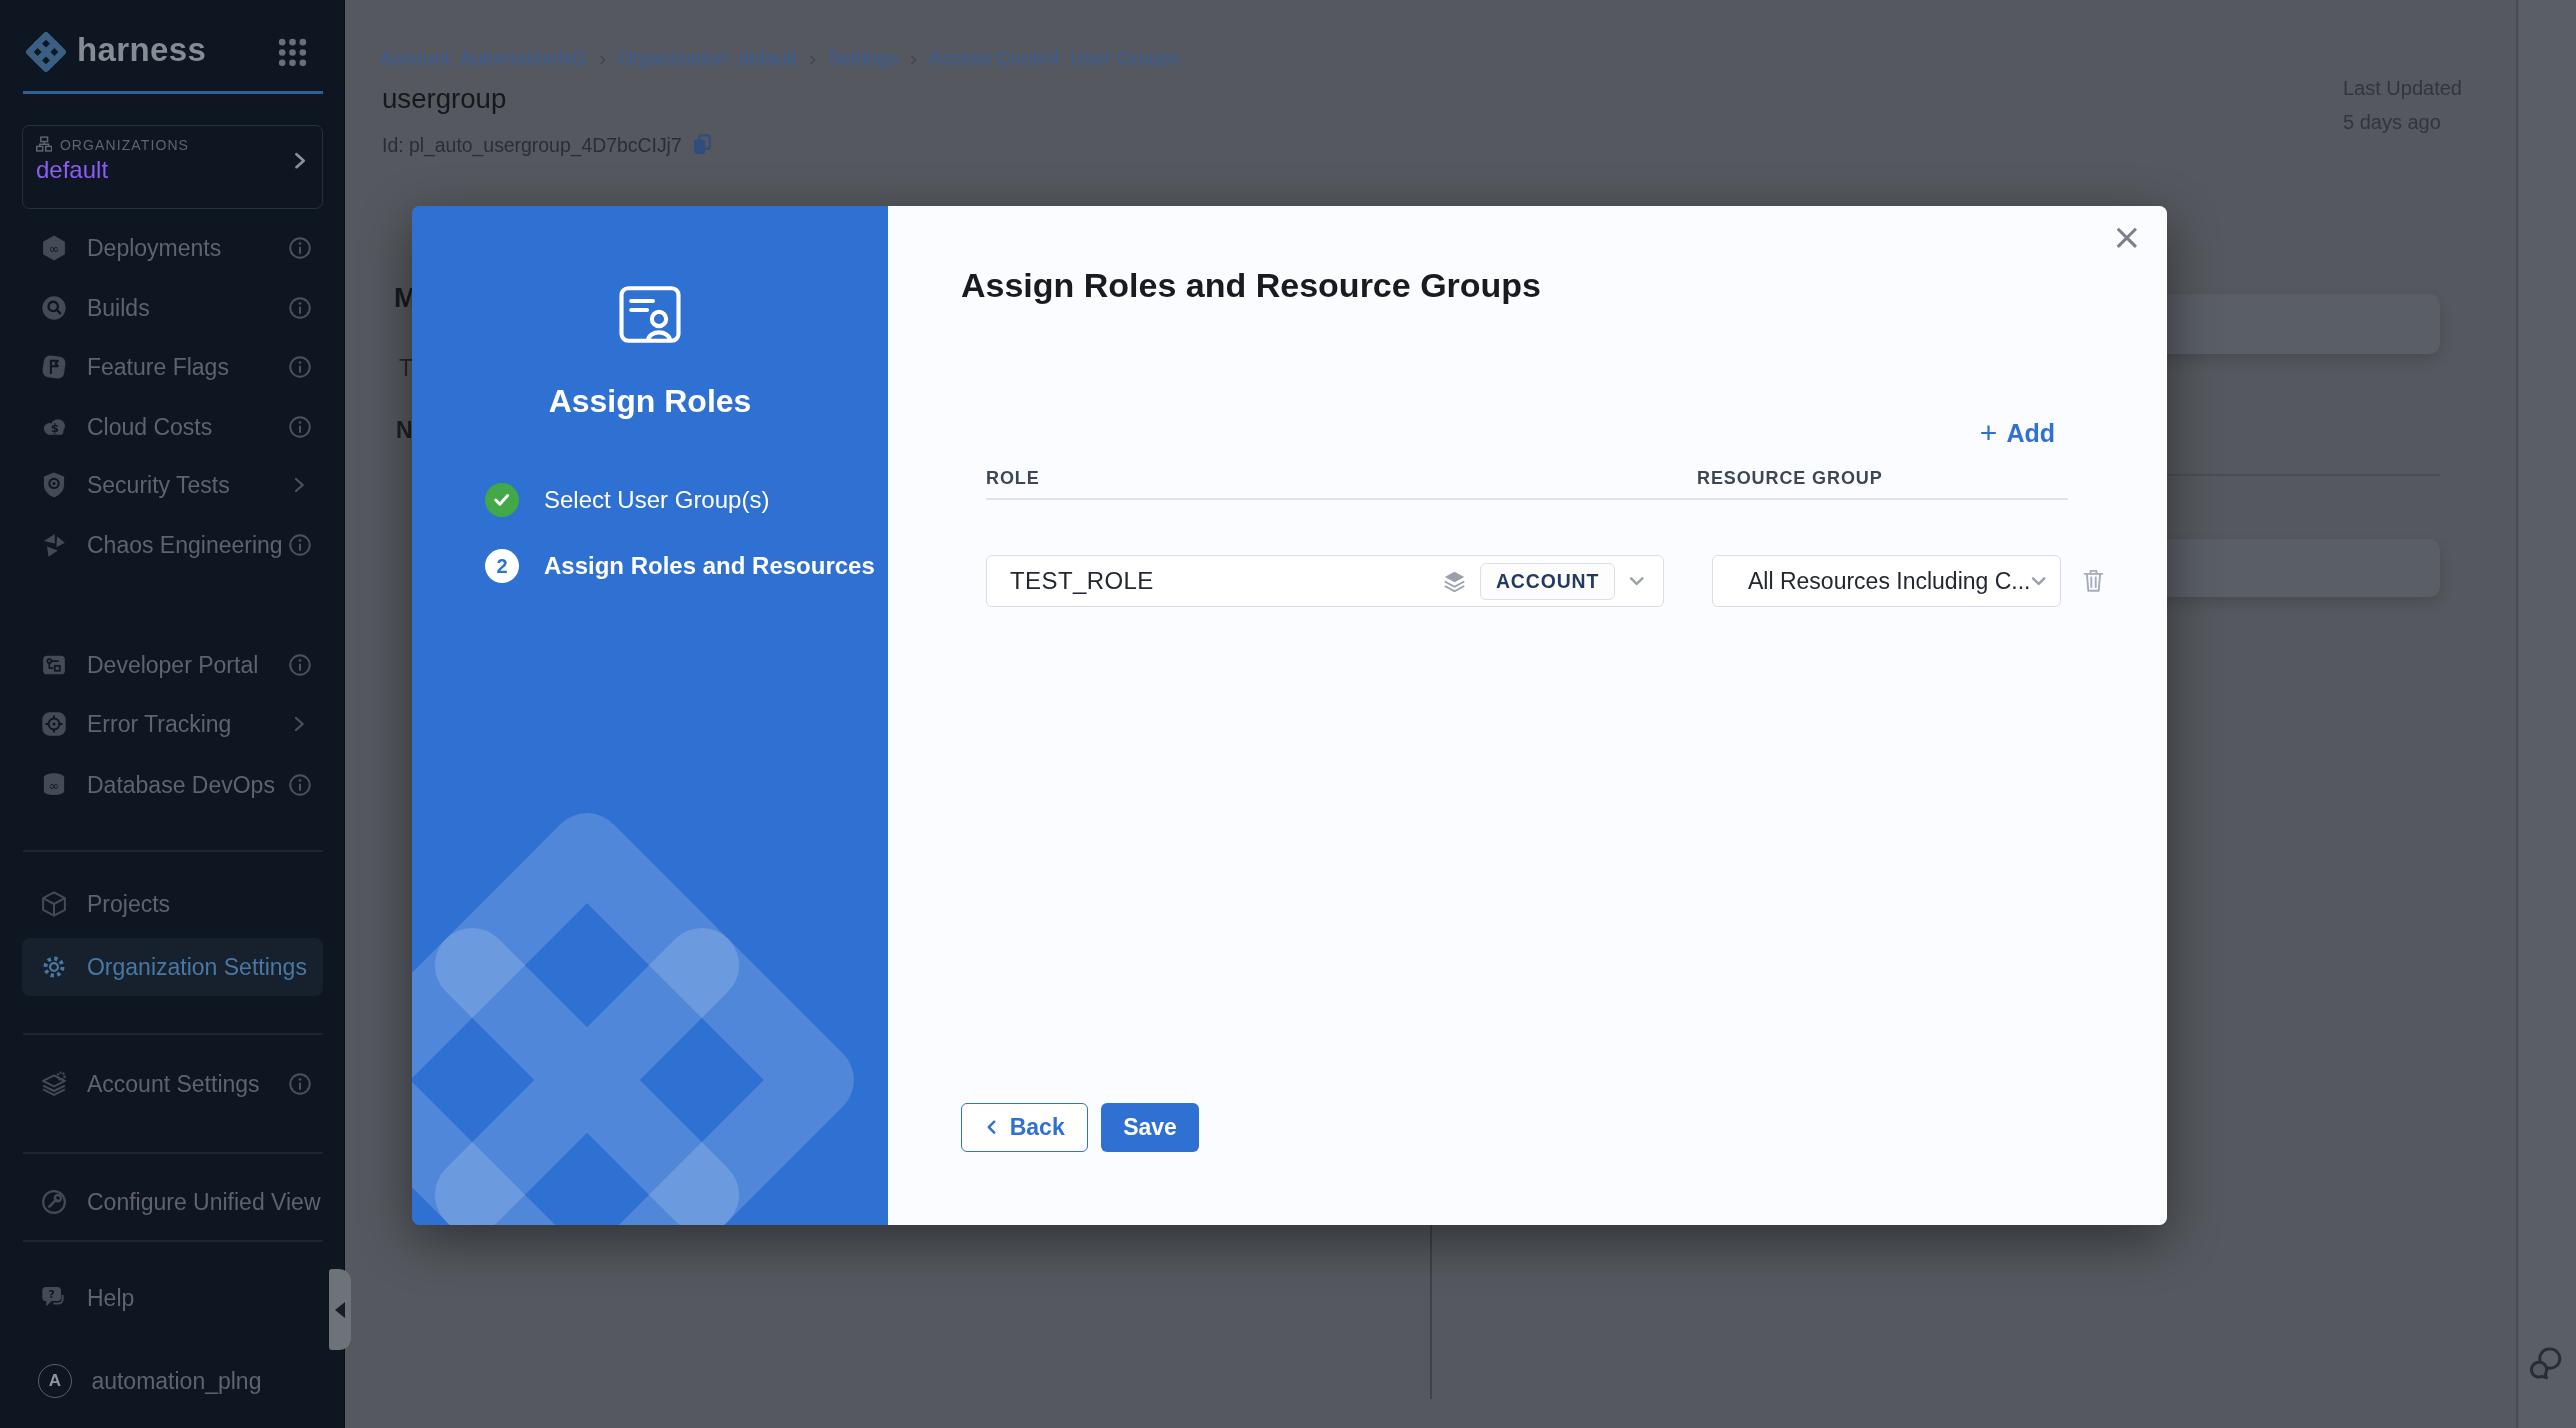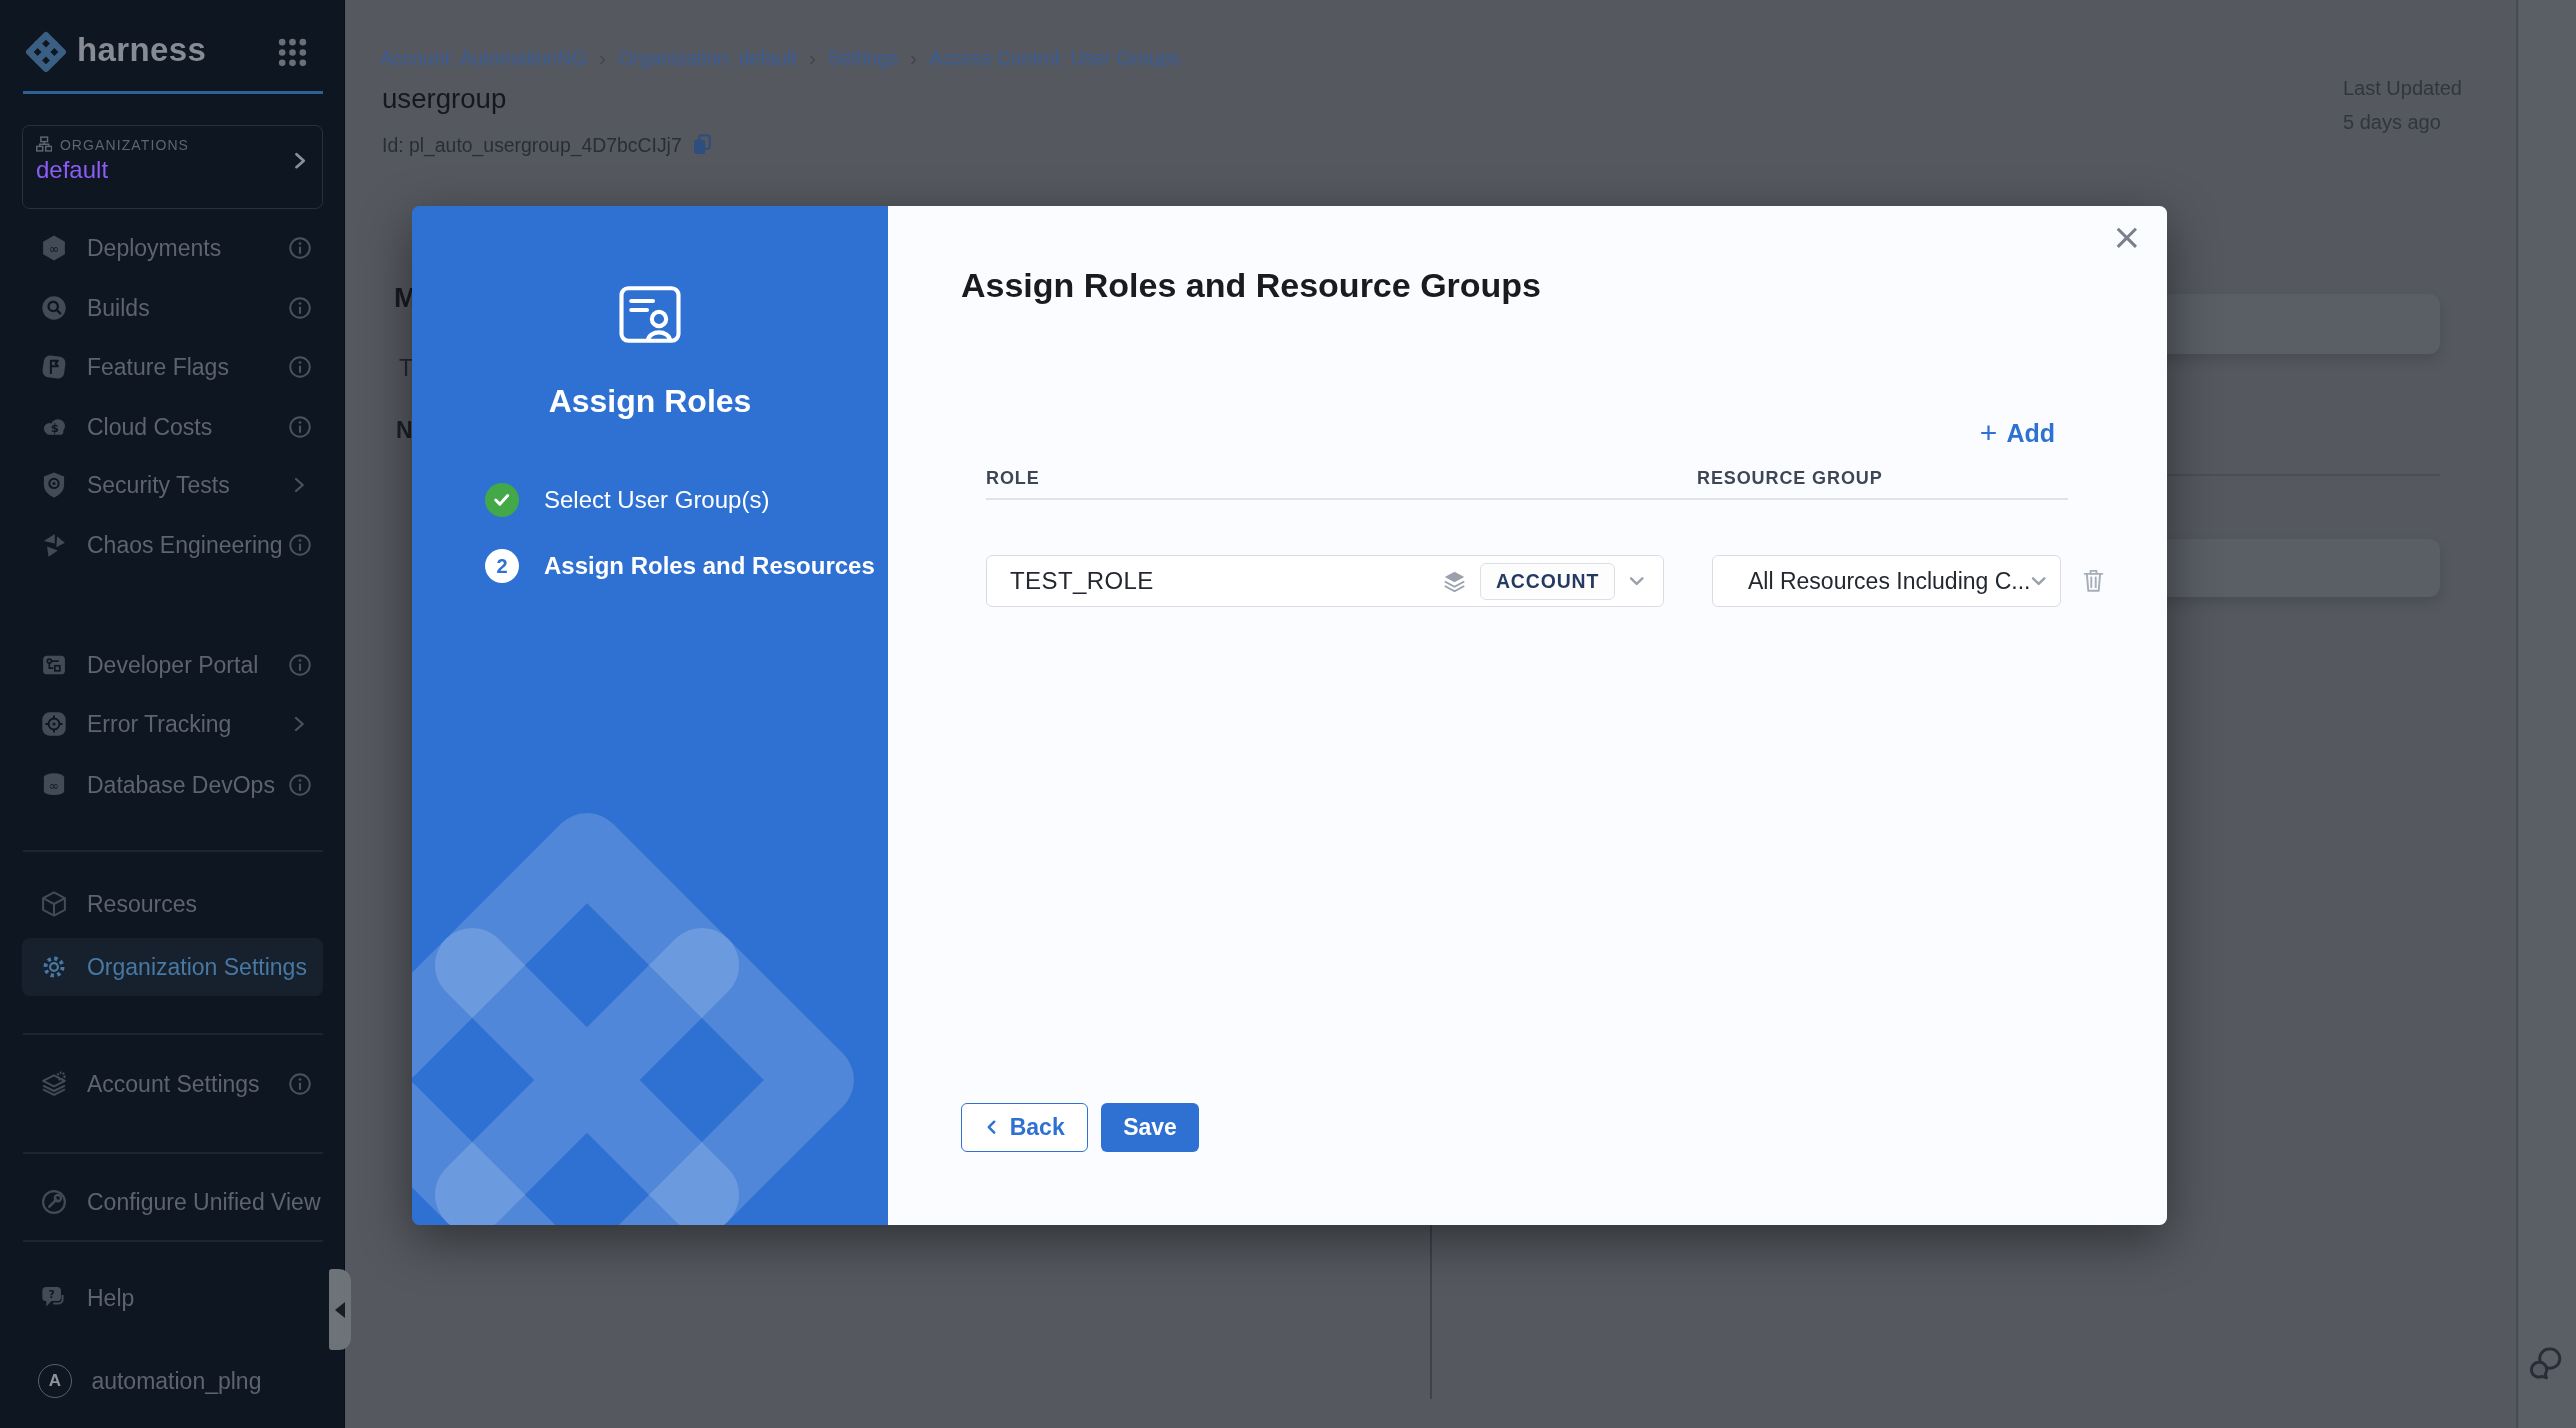--- a/index.html
+++ b/index.html
@@ -338,21 +338,21 @@
 
     <div class="side-divider" style="top:850px;"></div>
 
     <div class="nav-item" style="top:874px;">
       <svg class="nav-ico" viewBox="0 0 36 36">
         <g fill="none" stroke="currentColor" stroke-width="2.6" stroke-linejoin="round">
           <path d="M18 3 L32 10.5 V25.5 L18 33 L4 25.5 V10.5 Z"></path>
           <path d="M4 10.5 L18 18 L32 10.5 M18 18 V33"></path>
         </g>
       </svg>
-      <span class="nav-label">Resources</span>
+      <span class="nav-label">Projects</span>
     </div>
 
     <div class="nav-item selected" style="top:938px;">
       <svg class="nav-ico" viewBox="0 0 36 36">
         <circle cx="18" cy="18" r="11" fill="none" stroke="currentColor" stroke-width="5" stroke-dasharray="4.3 4.33"></circle>
         <circle cx="18" cy="18" r="5" fill="none" stroke="currentColor" stroke-width="2.8"></circle>
       </svg>
       <span class="nav-label">Organization Settings</span>
     </div>
 

